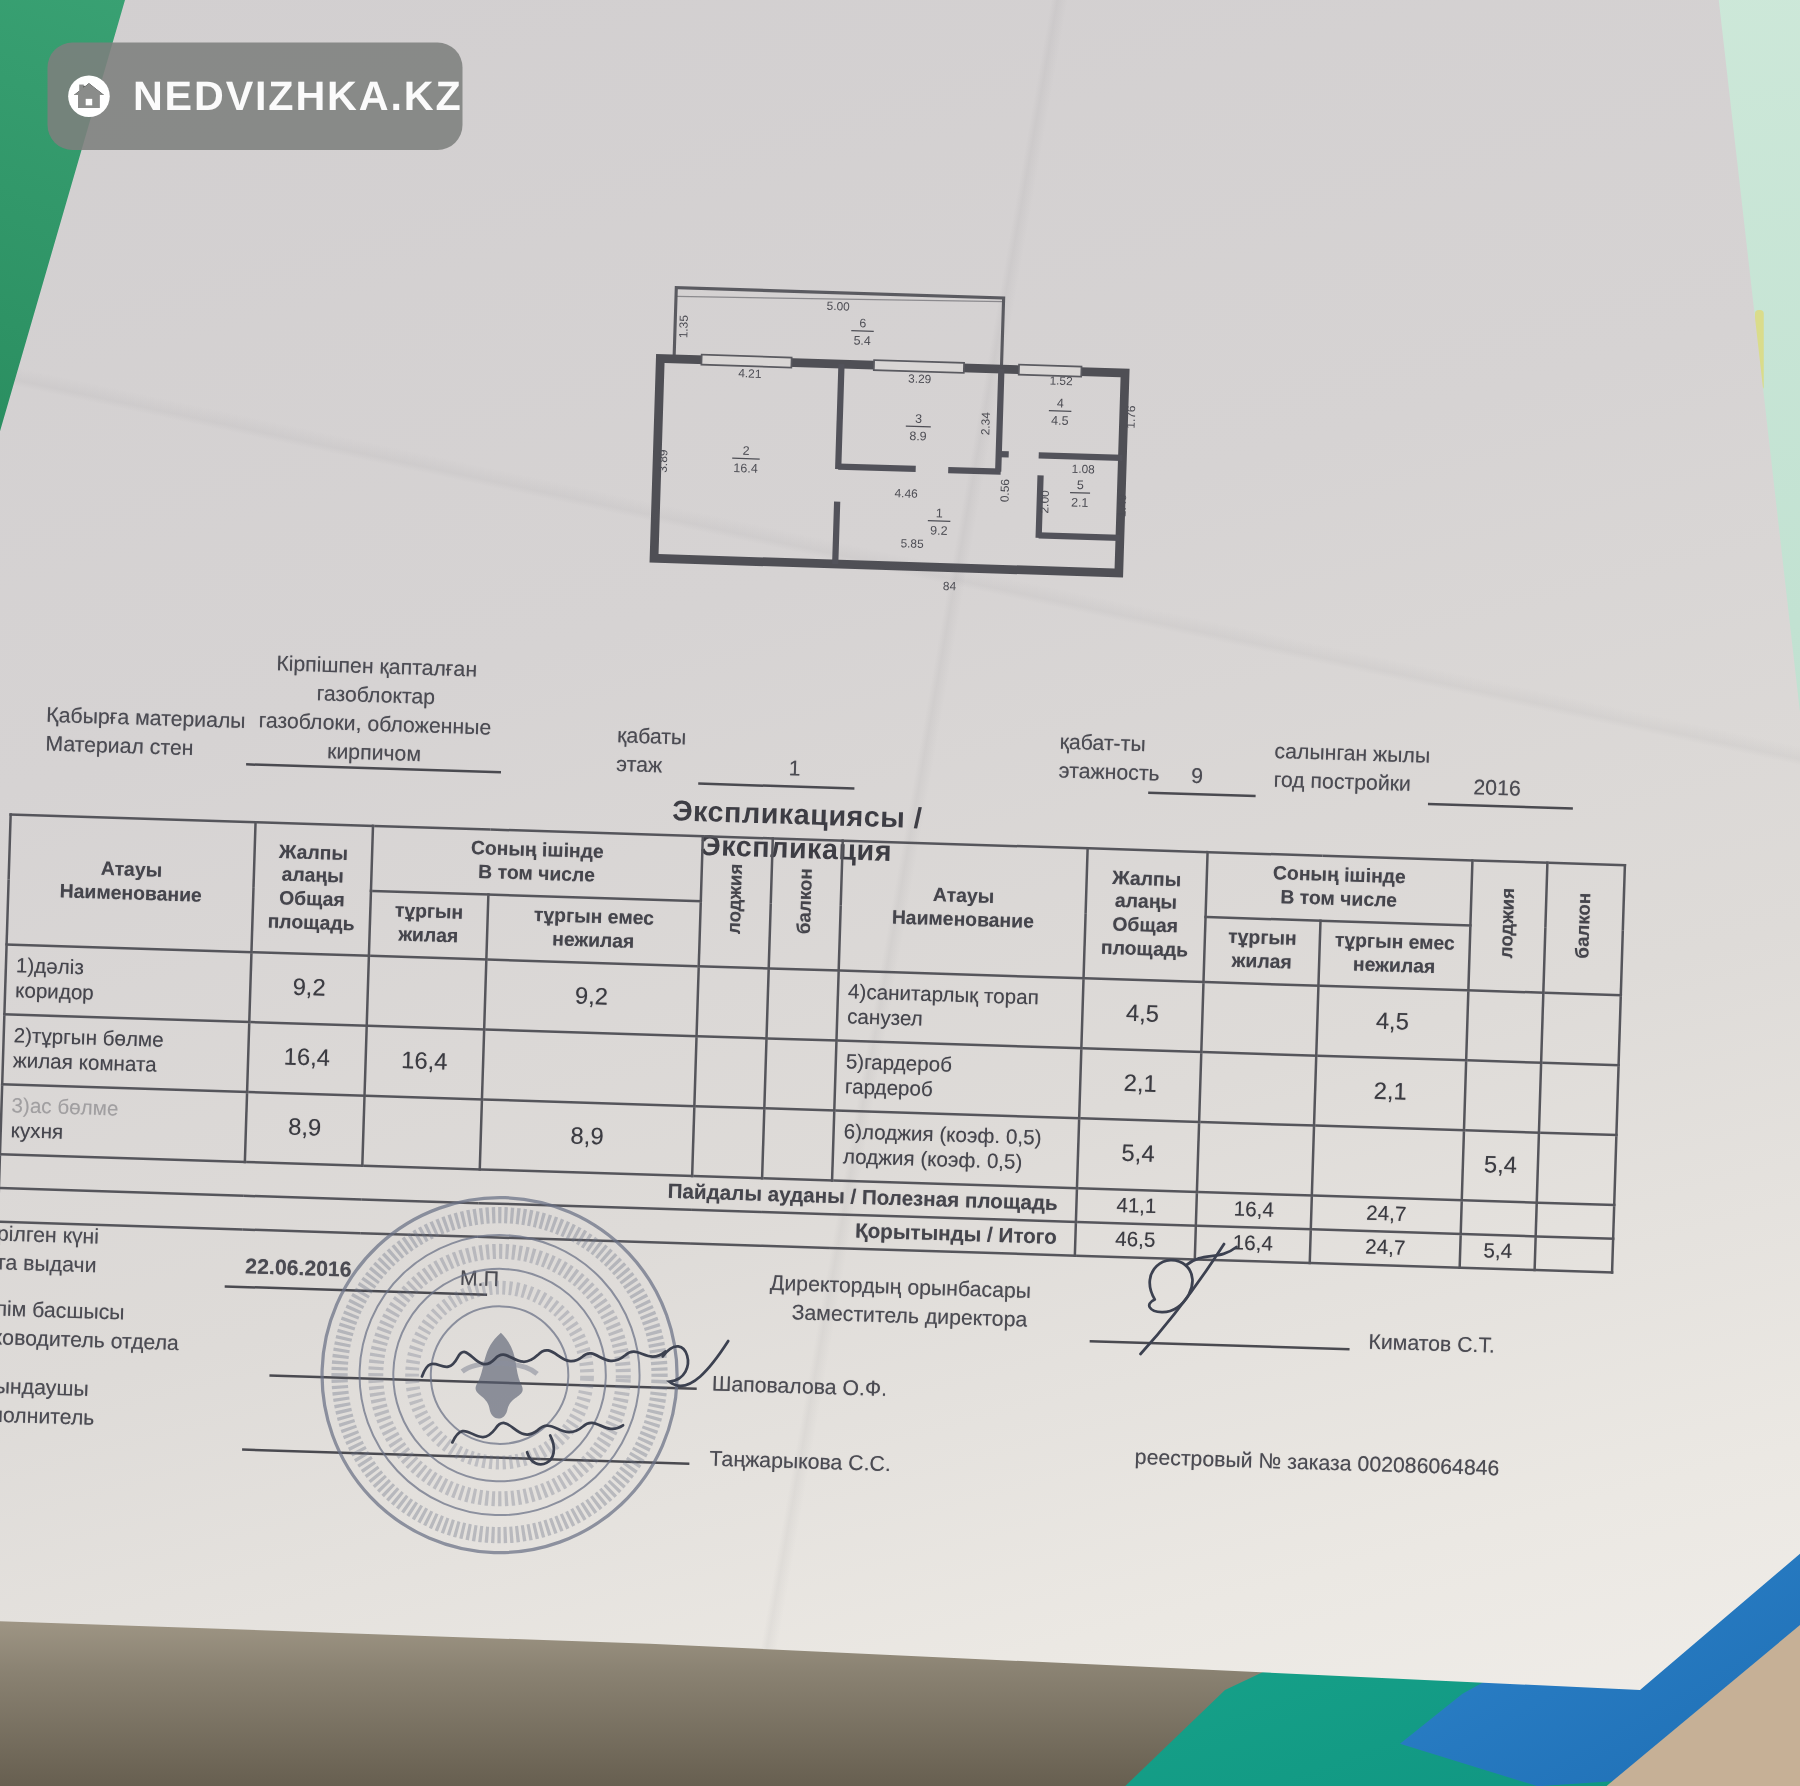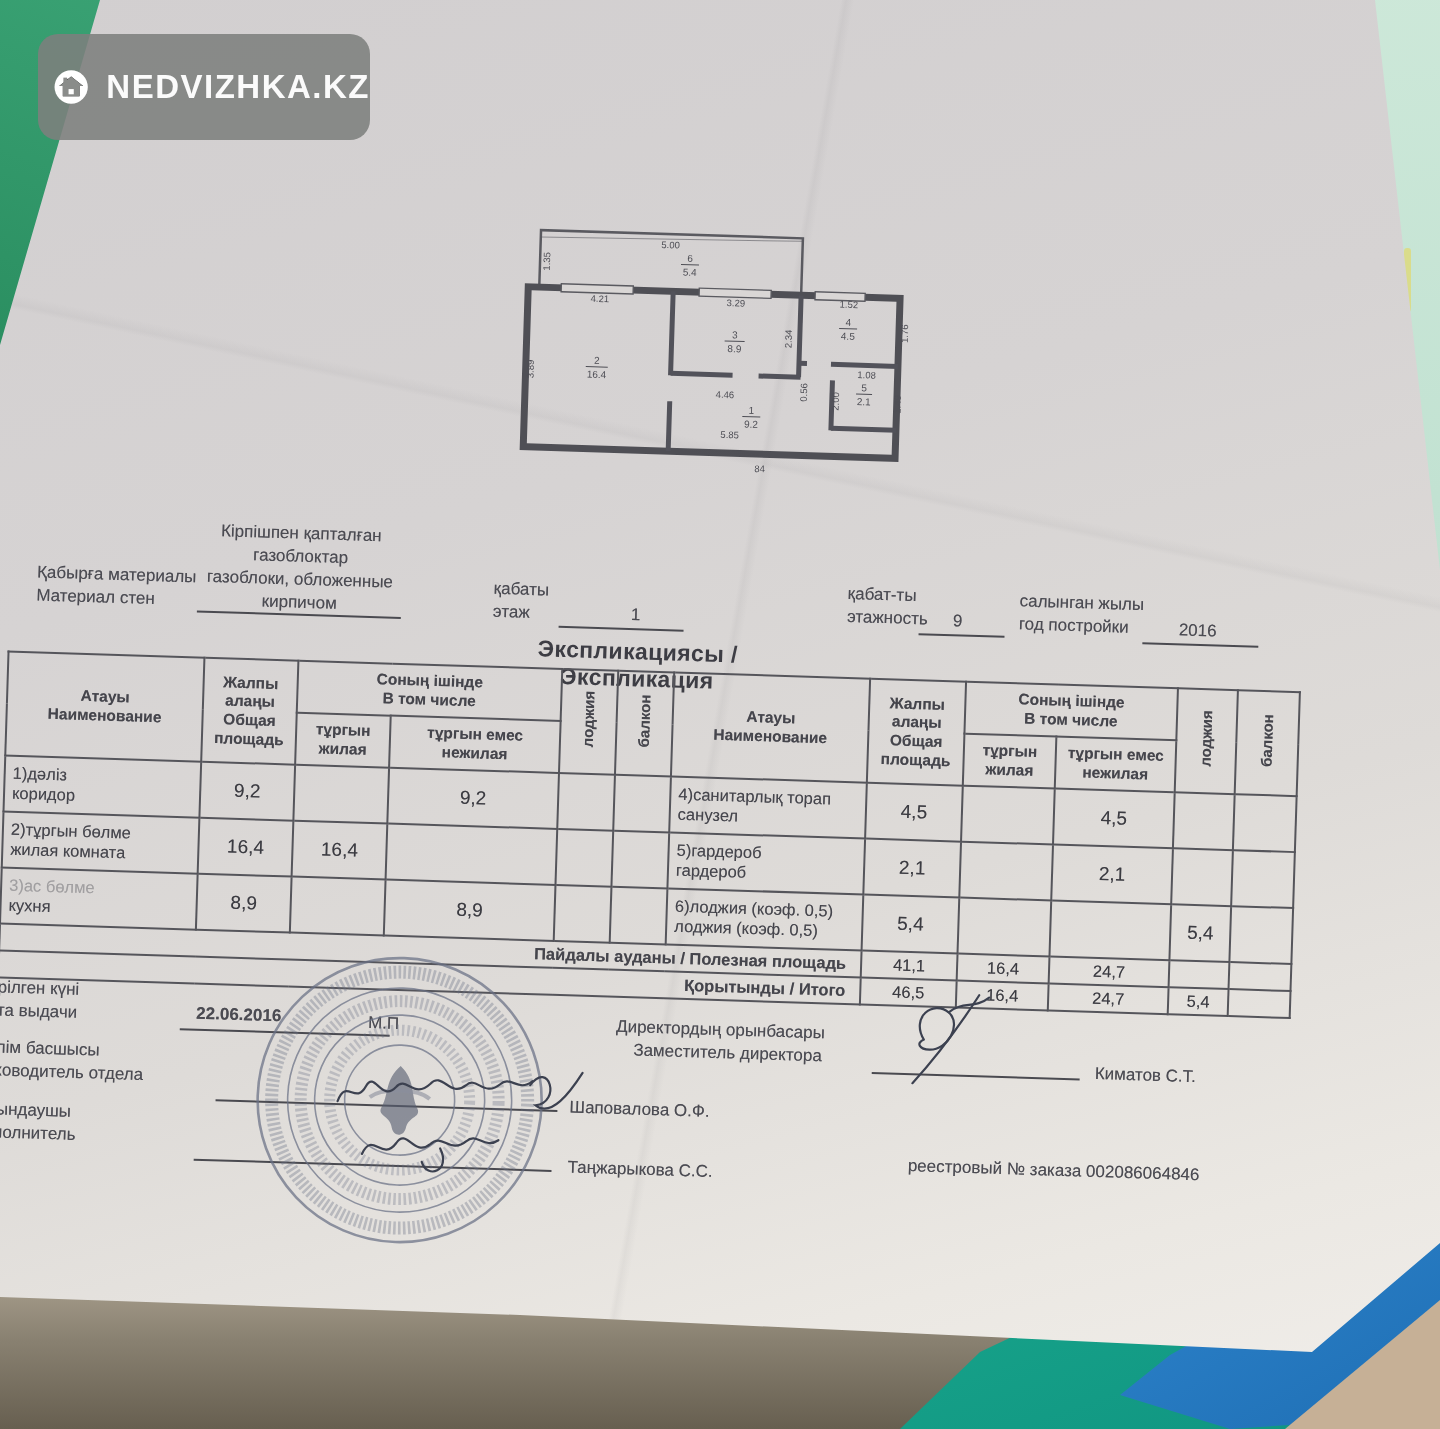--- a/index.html
+++ b/index.html
@@ -28,21 +28,21 @@
   .paper{inset:0;
     clip-path:polygon(100px 0,1375px 0,1440px 570px,1440px 1243px,1312px 1352px,520px 1315px,0 1297px,0 345px);
     background:linear-gradient(165deg,#d2cfd0 0%,#d6d3d3 35%,#dedbd8 62%,#ebe8e3 85%,#f1eeea 100%);
   }
   .paper::after{content:"";position:absolute;inset:0;pointer-events:none;
     background:
       linear-gradient(100deg,transparent 49.7%,rgba(90,90,95,.06) 50%,transparent 50.5%),
       linear-gradient(12deg,transparent 64.7%,rgba(90,90,95,.05) 65%,transparent 65.6%);}
   .sheet{inset:0;transform:rotate(1.8deg);transform-origin:0 0;}
   
-  .chip{left:38px;top:34px;width:332px;height:106px;border-radius:20px;
+  .chip{left:38px;top:34px;width:332px;height:86px;border-radius:20px;
     background:rgba(125,127,125,.88);display:flex;align-items:center;gap:18px;padding:0 0 0 16px;box-sizing:border-box;}
   .chip .brand{color:#fbfbfb;font-size:33px;font-weight:700;letter-spacing:1.5px;}
   
   .t{font-size:17px;line-height:1.35;color:#4b4b52;text-shadow:0 0 .6px rgba(75,75,85,.55);}
   .center{text-align:center;}
   .line{height:2px;background:#4a4a50;}
   .title{font-size:23px;font-weight:700;letter-spacing:.4px;color:#3d3d44;}
   .faded{opacity:.38;}
   
   table.expl{border-collapse:collapse;table-layout:fixed;width:1292px;background:transparent;}

